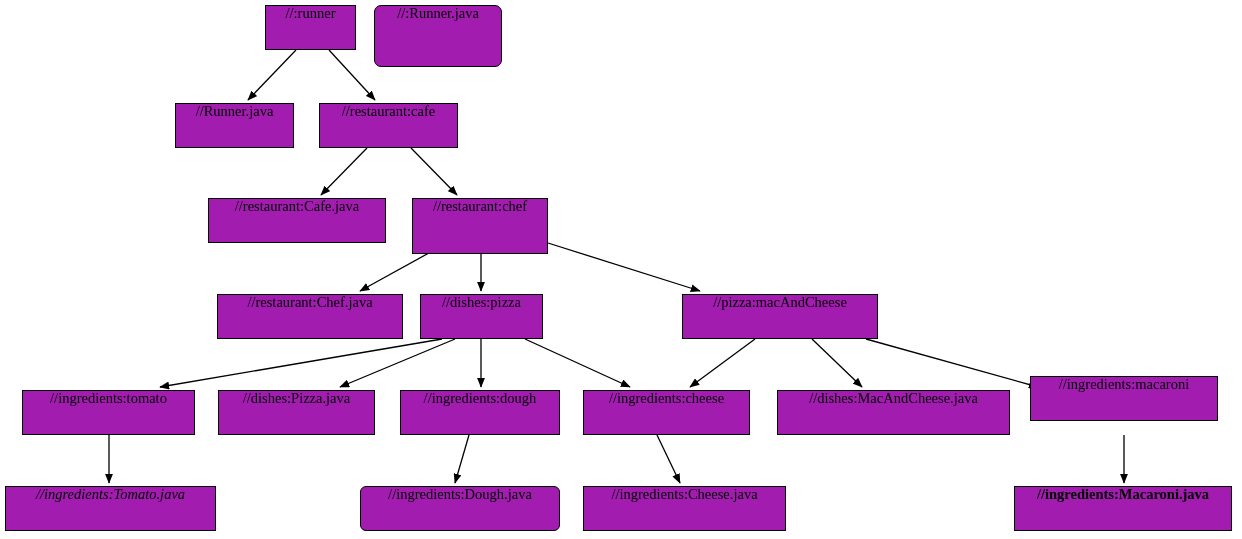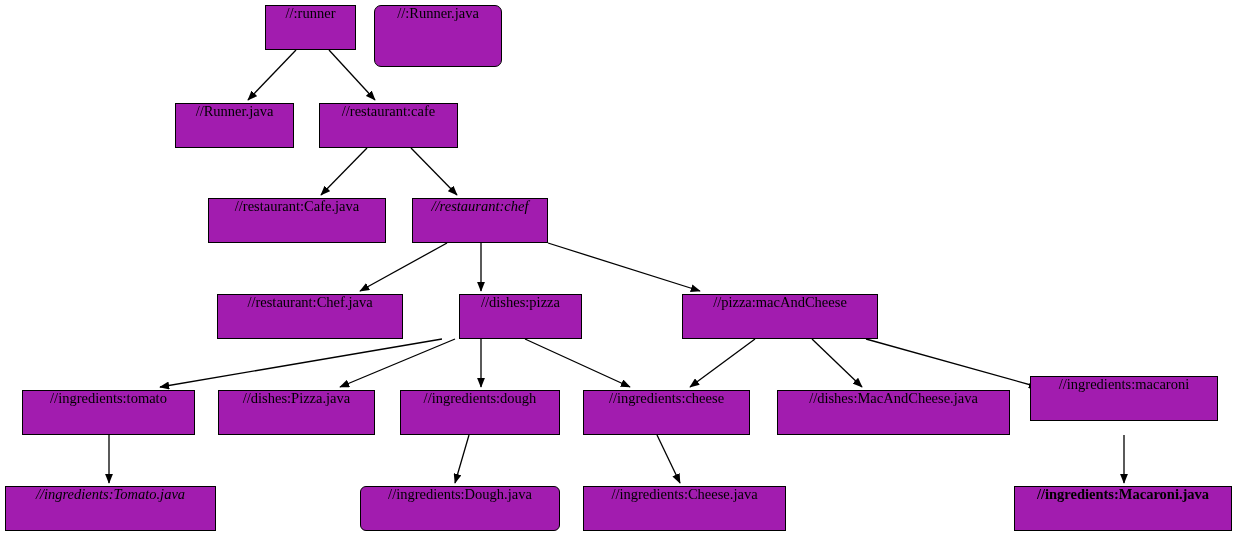--- a/index.html
+++ b/index.html
@@ -87,27 +87,27 @@
       </div>
       <div class="graph-node" style="left: 175px; top: 103px; width: 119px; height: 45px;">
         <span class="node-label">//Runner.java</span>
       </div>
       <div class="graph-node" style="left: 319px; top: 103px; width: 139px; height: 45px;">
         <span class="node-label">//restaurant:cafe</span>
       </div>
       <div class="graph-node" style="left: 208px; top: 198px; width: 178px; height: 45px;">
         <span class="node-label">//restaurant:Cafe.java</span>
       </div>
-      <div class="graph-node" style="left: 412px; top: 198px; width: 136px; height: 45px; font-style: italic;">
+      <div class="graph-node" style="left: 412px; top: 198px; width: 136px; height: 56px;">
         <span class="node-label">//restaurant:chef</span>
       </div>
       <div class="graph-node" style="left: 217px; top: 294px; width: 186px; height: 45px;">
         <span class="node-label">//restaurant:Chef.java</span>
       </div>
-      <div class="graph-node" style="left: 420px; top: 294px; width: 123px; height: 45px; margin-left: 39px;">
+      <div class="graph-node" style="left: 420px; top: 294px; width: 123px; height: 45px;">
         <span class="node-label">//dishes:pizza</span>
       </div>
       <div class="graph-node" style="left: 682px; top: 294px; width: 196px; height: 45px;">
         <span class="node-label">//pizza:macAndCheese</span>
       </div>
       <div class="graph-node" style="left: 22px; top: 390px; width: 173px; height: 45px;">
         <span class="node-label">//ingredients:tomato</span>
       </div>
       <div class="graph-node" style="left: 218px; top: 390px; width: 157px; height: 45px;">
         <span class="node-label">//dishes:Pizza.java</span>

